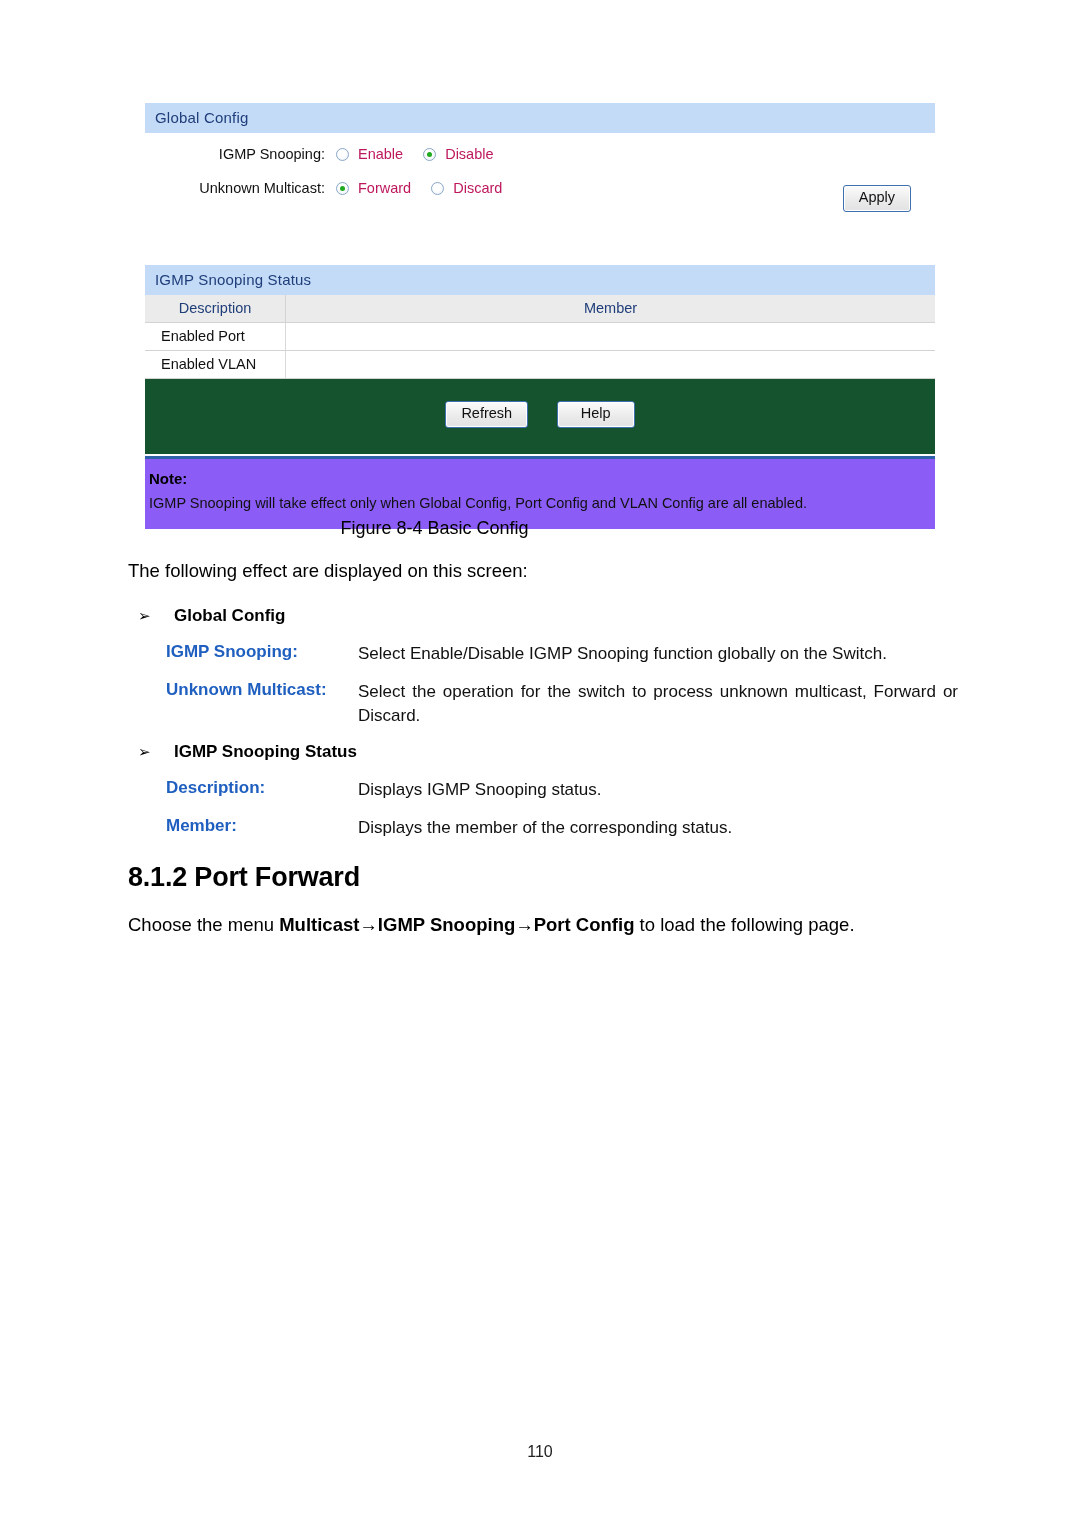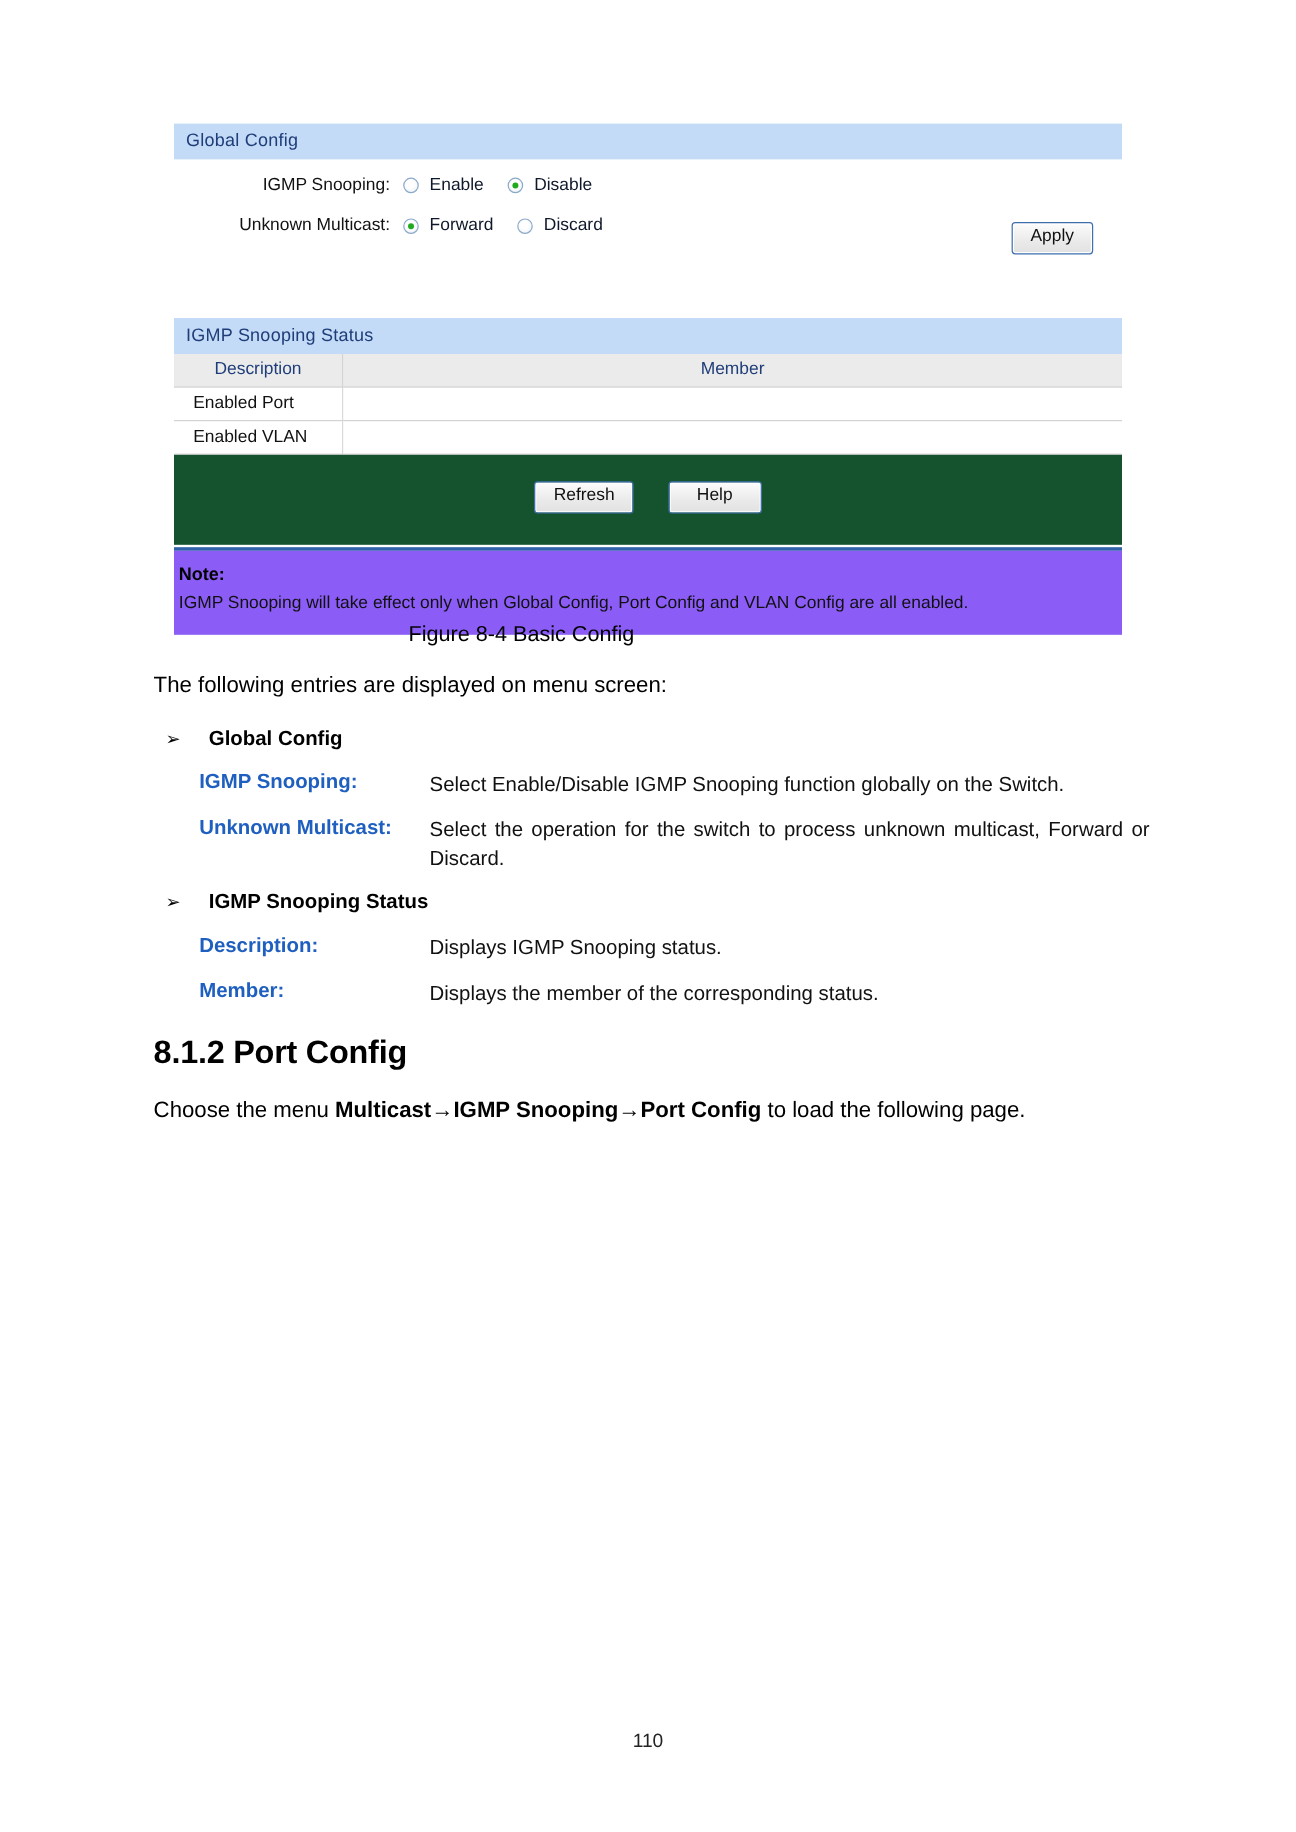--- a/index.html
+++ b/index.html
@@ -76,21 +76,21 @@
     top: 50%;
     width: 5px;
     height: 5px;
     margin-left: -2.5px;
     margin-top: -2.5px;
     border-radius: 50%;
     background: #1faa1f;
   }
   .radio-text {
     font-size: 14.5px;
-    color: #0f172a;
+    color: #be185d;
     margin: 0 20px 0 9px;
     white-space: nowrap;
   }
   .radio-text.last { margin-right: 0; }
 
   .btn {
     display: inline-block;
     border: 1px solid #3f6fae;
     border-radius: 3px;
     background: linear-gradient(#fcfcfc, #eaeaea 60%, #e2e2e2);
@@ -309,21 +309,21 @@
   <div class="note-block">
     <div class="note-title">Note:</div>
     <div class="note-text">IGMP Snooping will take effect only when Global Config, Port Config and VLAN Config are all enabled.</div>
   </div>
 </div>
 
 <div class="fig-caption">Figure 8-4 Basic Config</div>
 
 <div class="doc">
 
-  <div class="para">The following entries are displayed on menu screen:</div>
+  <div class="para">The following effect are displayed on this screen:</div>
 
   <div class="bullet-head">
     <span class="bullet-arrow">➢</span>
     <span>Global Config</span>
   </div>
 
   <div class="deflist">
     <div class="defrow">
       <div class="defterm">IGMP Snooping:</div>
       <div class="defdesc">Select Enable/Disable IGMP Snooping function globally on the Switch.</div>
@@ -343,21 +343,21 @@
     <div class="defrow">
       <div class="defterm">Description:</div>
       <div class="defdesc nojust">Displays IGMP Snooping status.</div>
     </div>
     <div class="defrow">
       <div class="defterm">Member:</div>
       <div class="defdesc nojust">Displays the member of the corresponding status.</div>
     </div>
   </div>
 
-  <div class="h2">8.1.2 Port Config</div>
+  <div class="h2">8.1.2 Port Forward</div>
 
 
   <div class="para">
     <span>Choose the menu </span><span class="bold">Multicast→IGMP Snooping→Port Config</span><span> to load the following page.</span>
   </div>
 </div>
 
 <div class="page-num">110</div>
 
 </body></html>

